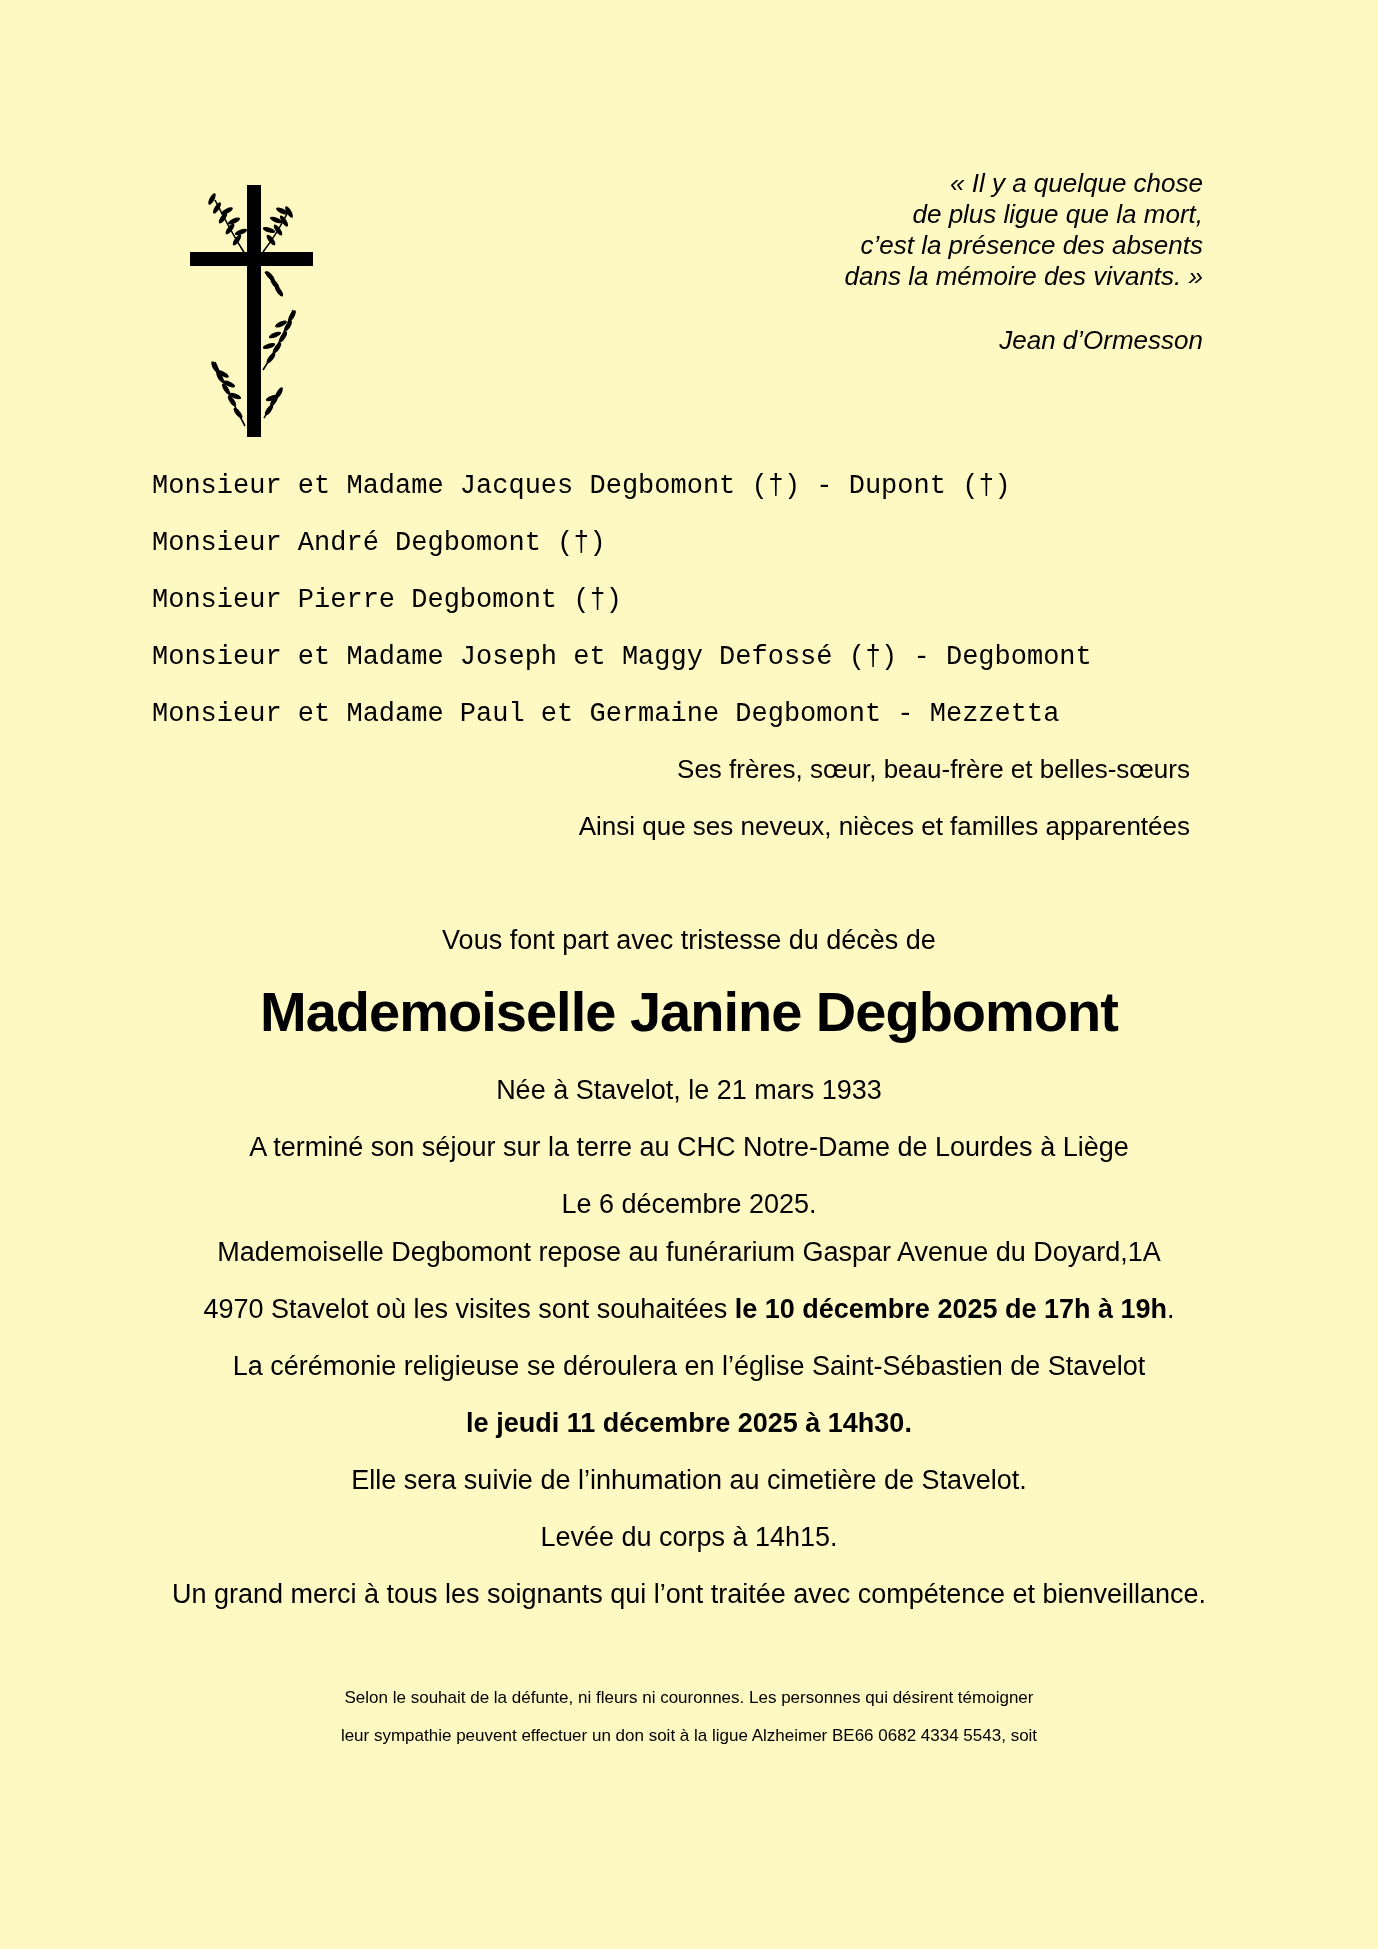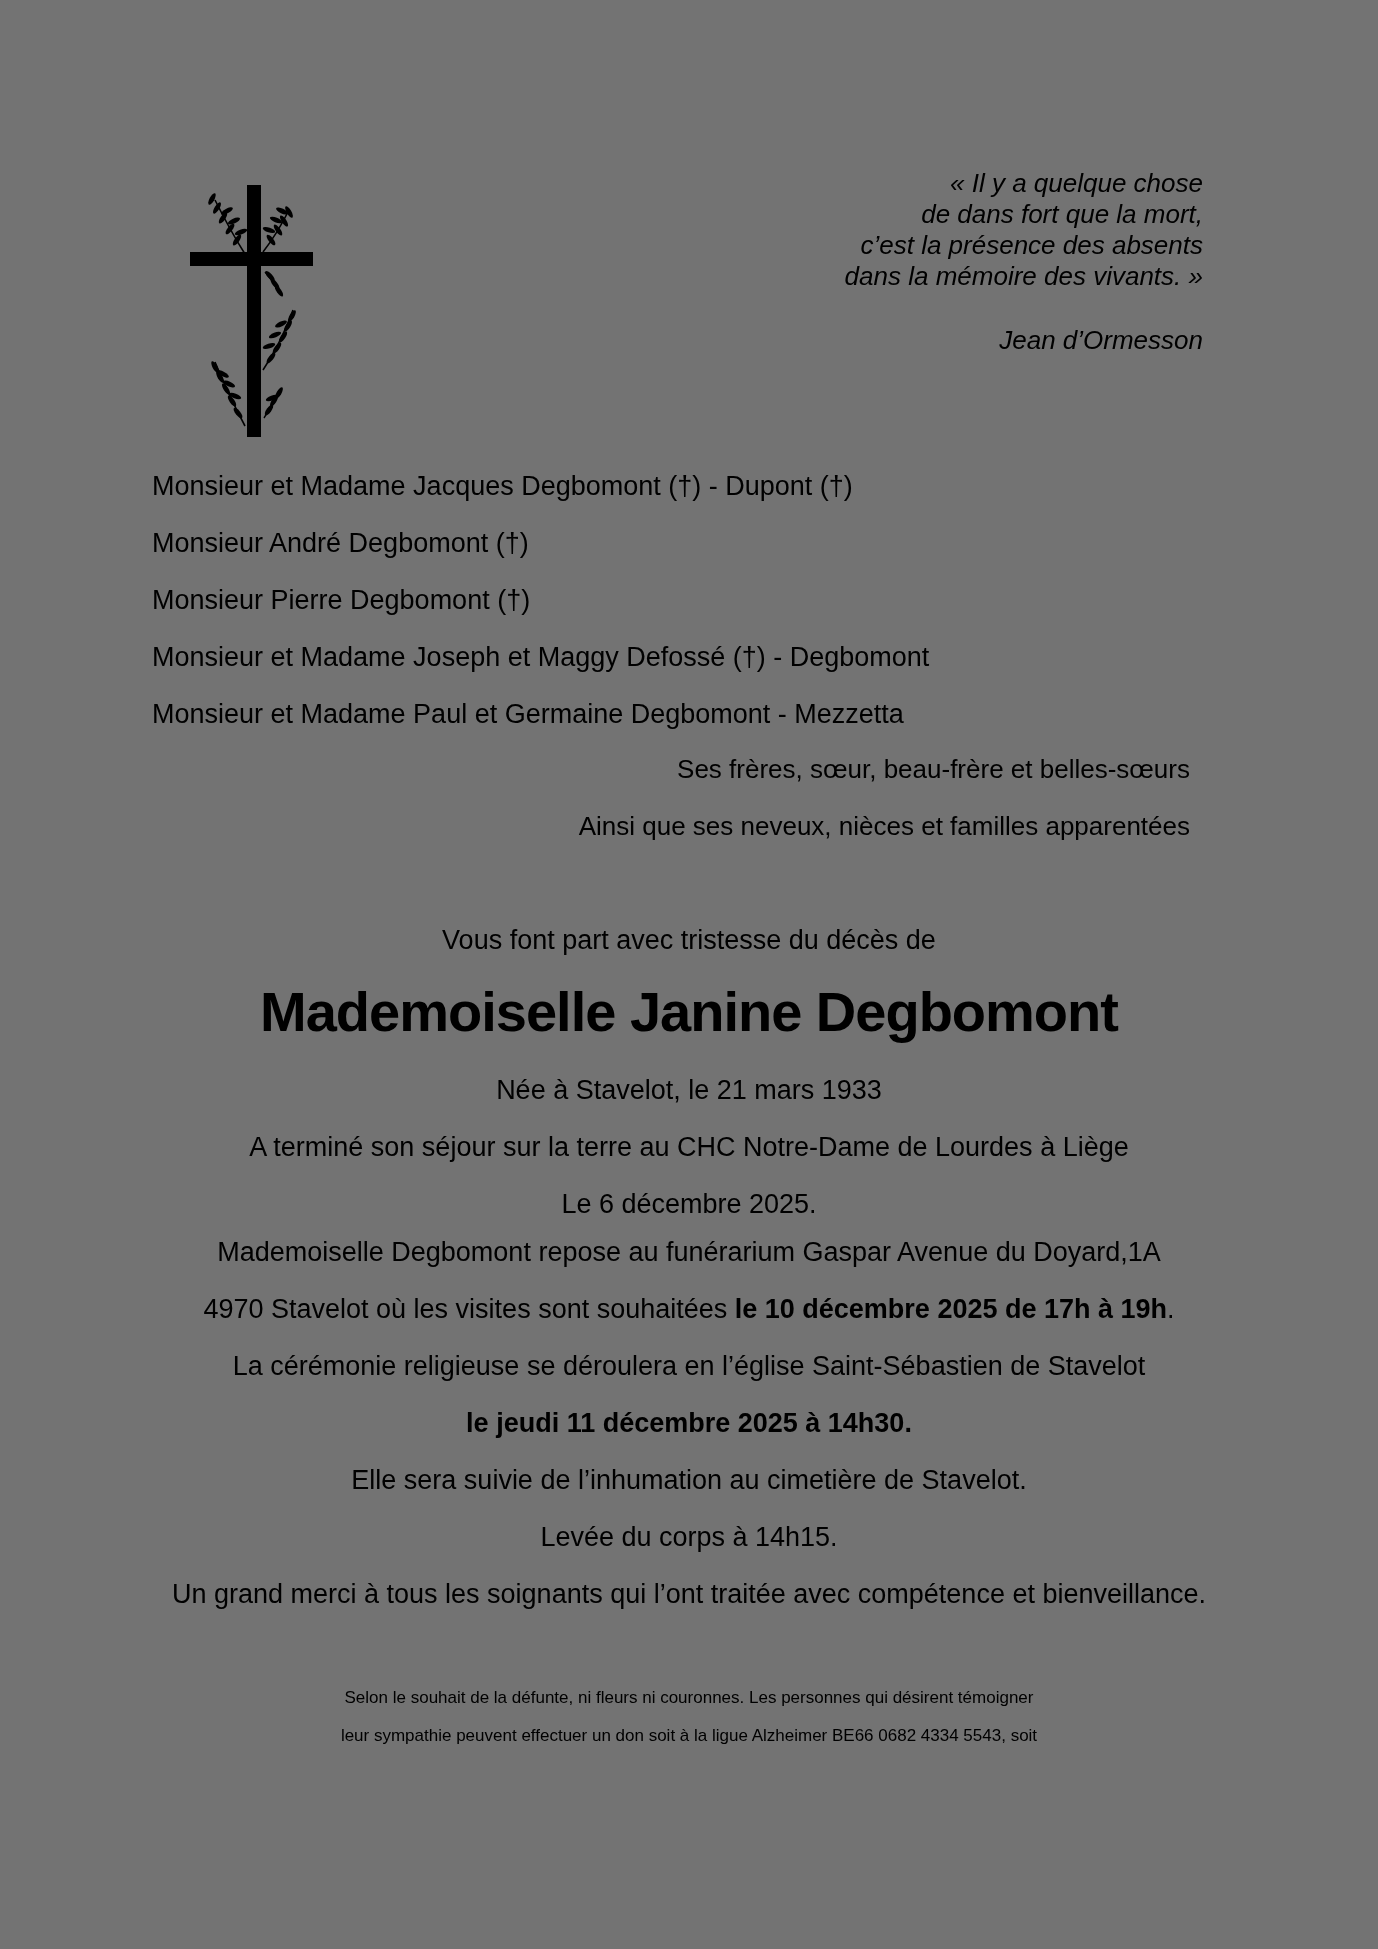--- a/index.html
+++ b/index.html
@@ -4,21 +4,21 @@
 <style>
   html, body {
     margin: 0;
     padding: 0;
     background: #ffffff;
   }
   .page {
     position: relative;
     width: 1378px;
     height: 1949px;
-    background: #737373;
+    background: #fef9c3;
     color: #000000;
     font-family: "Liberation Sans", sans-serif;
     overflow: hidden;
   }
   .cross {
     position: absolute;
     left: 185px;
     top: 180px;
     width: 130px;
     height: 260px;
@@ -43,20 +43,21 @@
     line-height: 36px;
     white-space: nowrap;
   }
   .names {
     position: absolute;
     left: 152px;
     top: 458px;
     font-size: 27px;
     line-height: 57px;
     white-space: nowrap;
+    font-family: Liberation Mono, monospace;
   }
   .relations {
     position: absolute;
     right: 188px;
     top: 741px;
     text-align: right;
     font-size: 26px;
     line-height: 57px;
     white-space: nowrap;
   }
@@ -169,21 +170,21 @@
       <use href="#lf" transform="translate(35,197) rotate(60)"></use>
       <use href="#lf" transform="translate(30,187) rotate(62)"></use>
       <use href="#lf" transform="translate(50,216) rotate(20)"></use>
       <use href="#lf" transform="translate(44,204) rotate(24)"></use>
       <use href="#lf" transform="translate(38,194) rotate(28)"></use>
     </g>
   </svg>
 
   <div class="quote">
     <div>« Il y a quelque chose</div>
-    <div>de dans fort que la mort,</div>
+    <div>de plus ligue que la mort,</div>
     <div>c’est la présence des absents</div>
     <div>dans la mémoire des vivants. »</div>
   </div>
   <div class="attribution">Jean d’Ormesson</div>
 
   <div class="names">
     <div>Monsieur et Madame Jacques Degbomont (†) - Dupont (†)</div>
     <div>Monsieur André Degbomont (†)</div>
     <div>Monsieur Pierre Degbomont (†)</div>
     <div>Monsieur et Madame Joseph et Maggy Defossé (†) - Degbomont</div>

